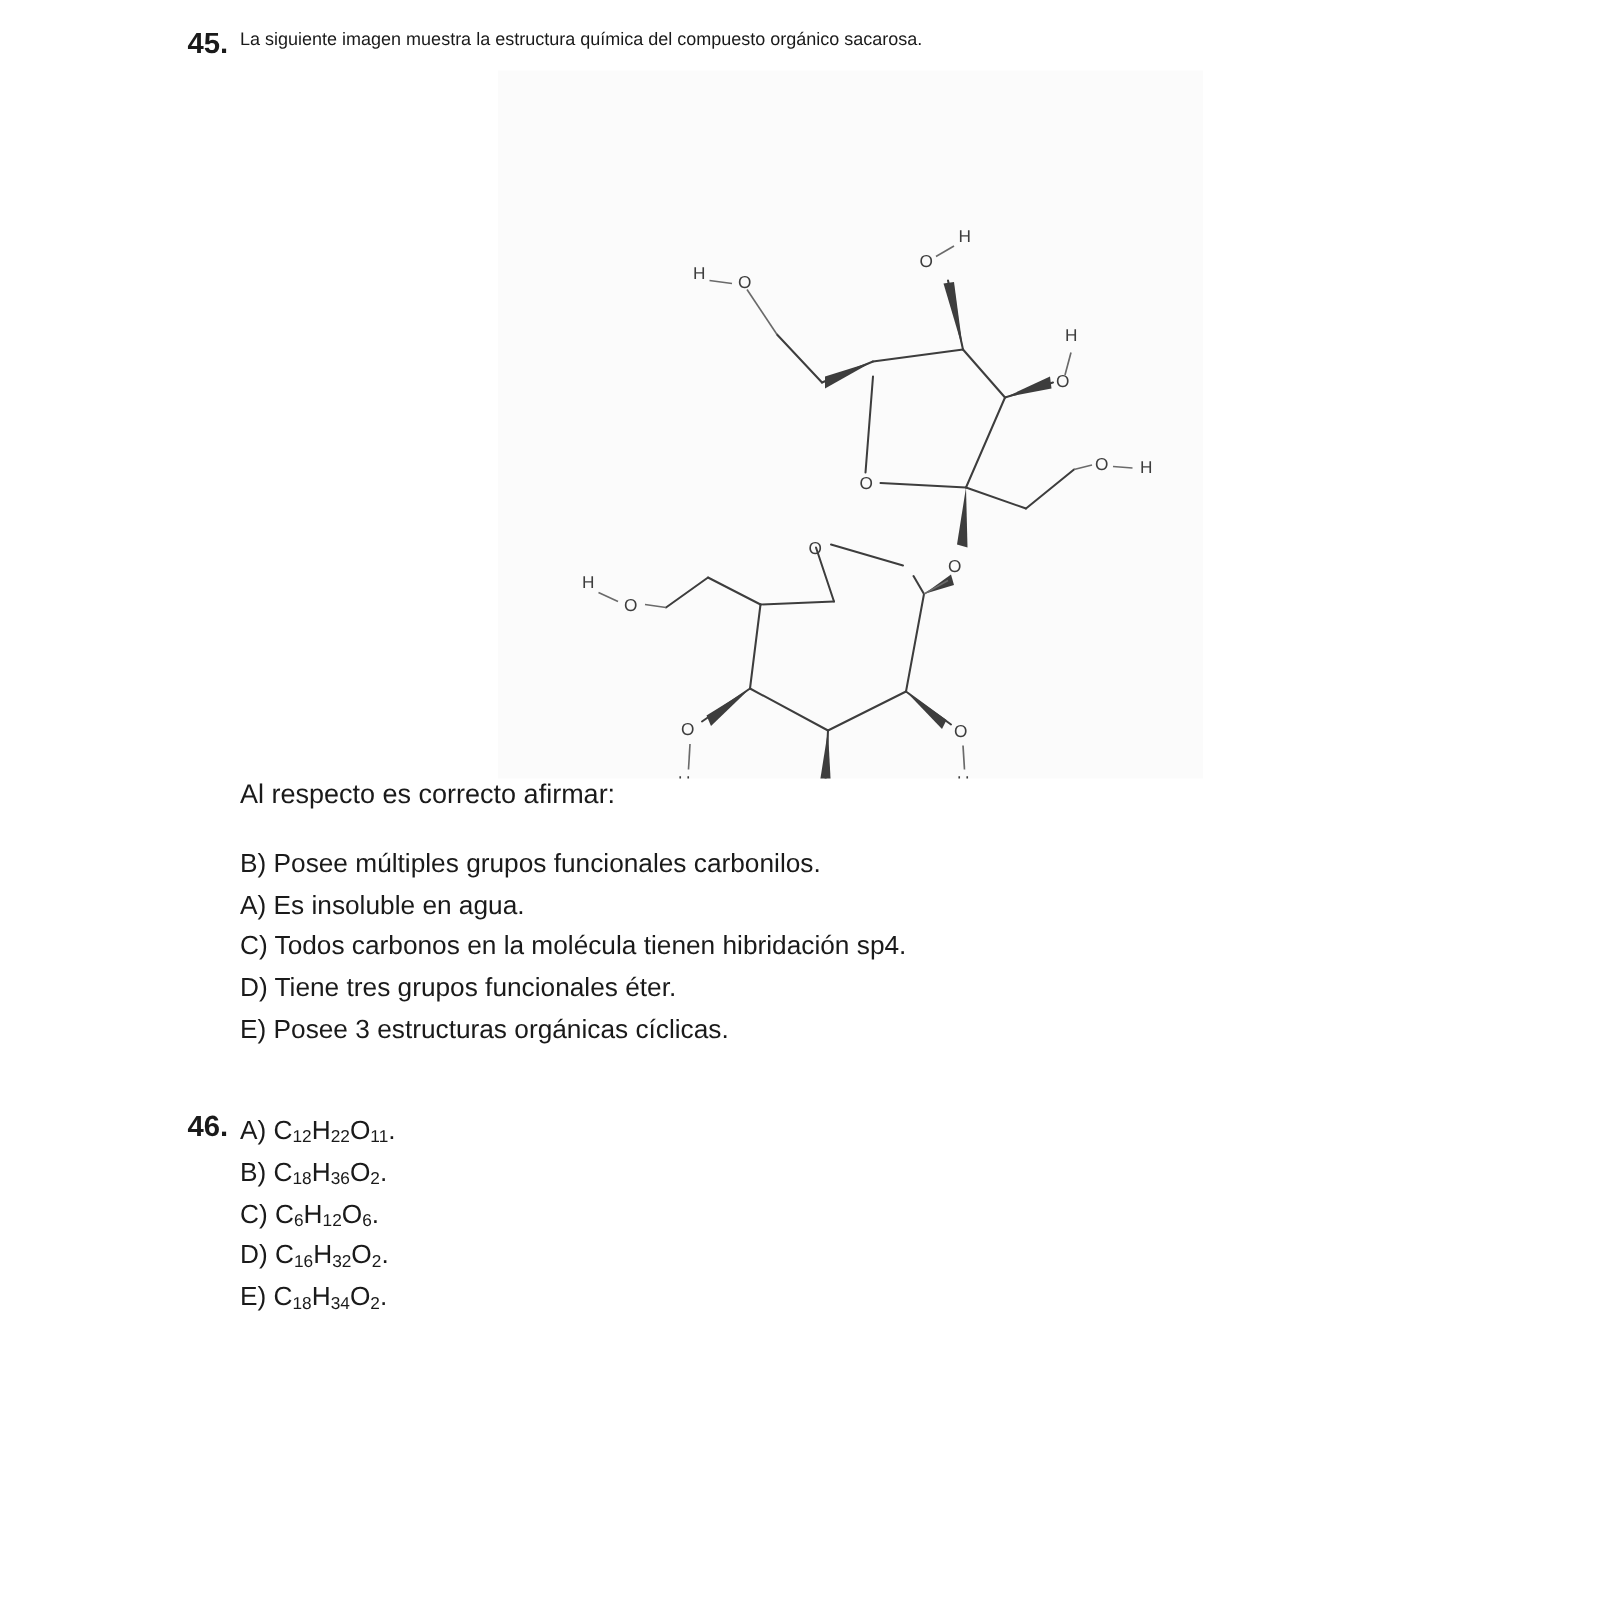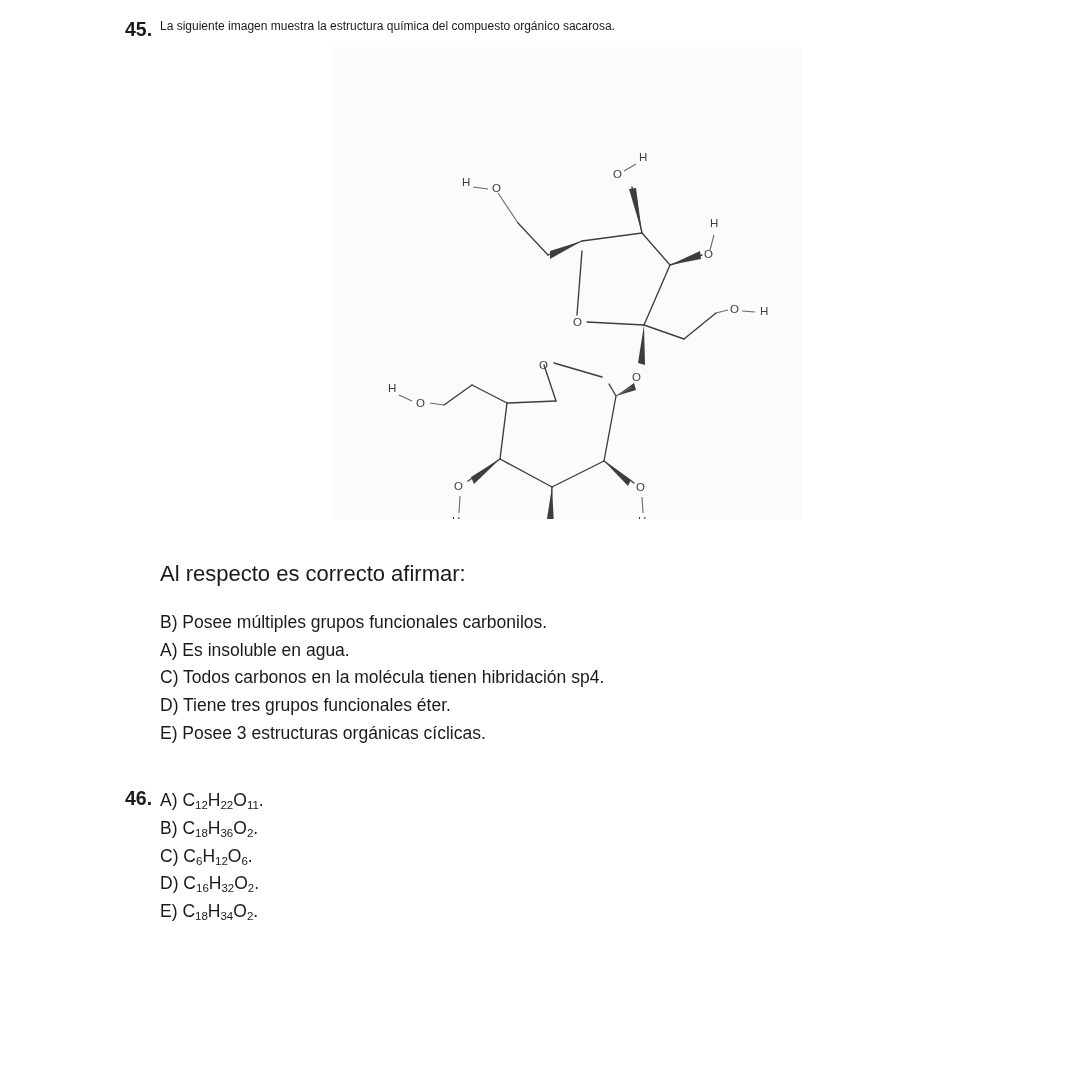--- a/index.html
+++ b/index.html
@@ -68,22 +68,21 @@
     font-style: italic;
     font-size: 12.5px;
     color: #4a5f7a;
     letter-spacing: .2px;
     text-align: center;
   }
 
   
   .prompt {
     margin-left: 35px;
-    margin-top: 42px;
-    font-size: 22px;
+    font-size: 18px;
   }
   .options {
     margin-left: 35px;
     margin-top: 22px;
   }
   .option {
     font-size: 17.5px;
     line-height: 1.58;
     white-space: nowrap;
   }

